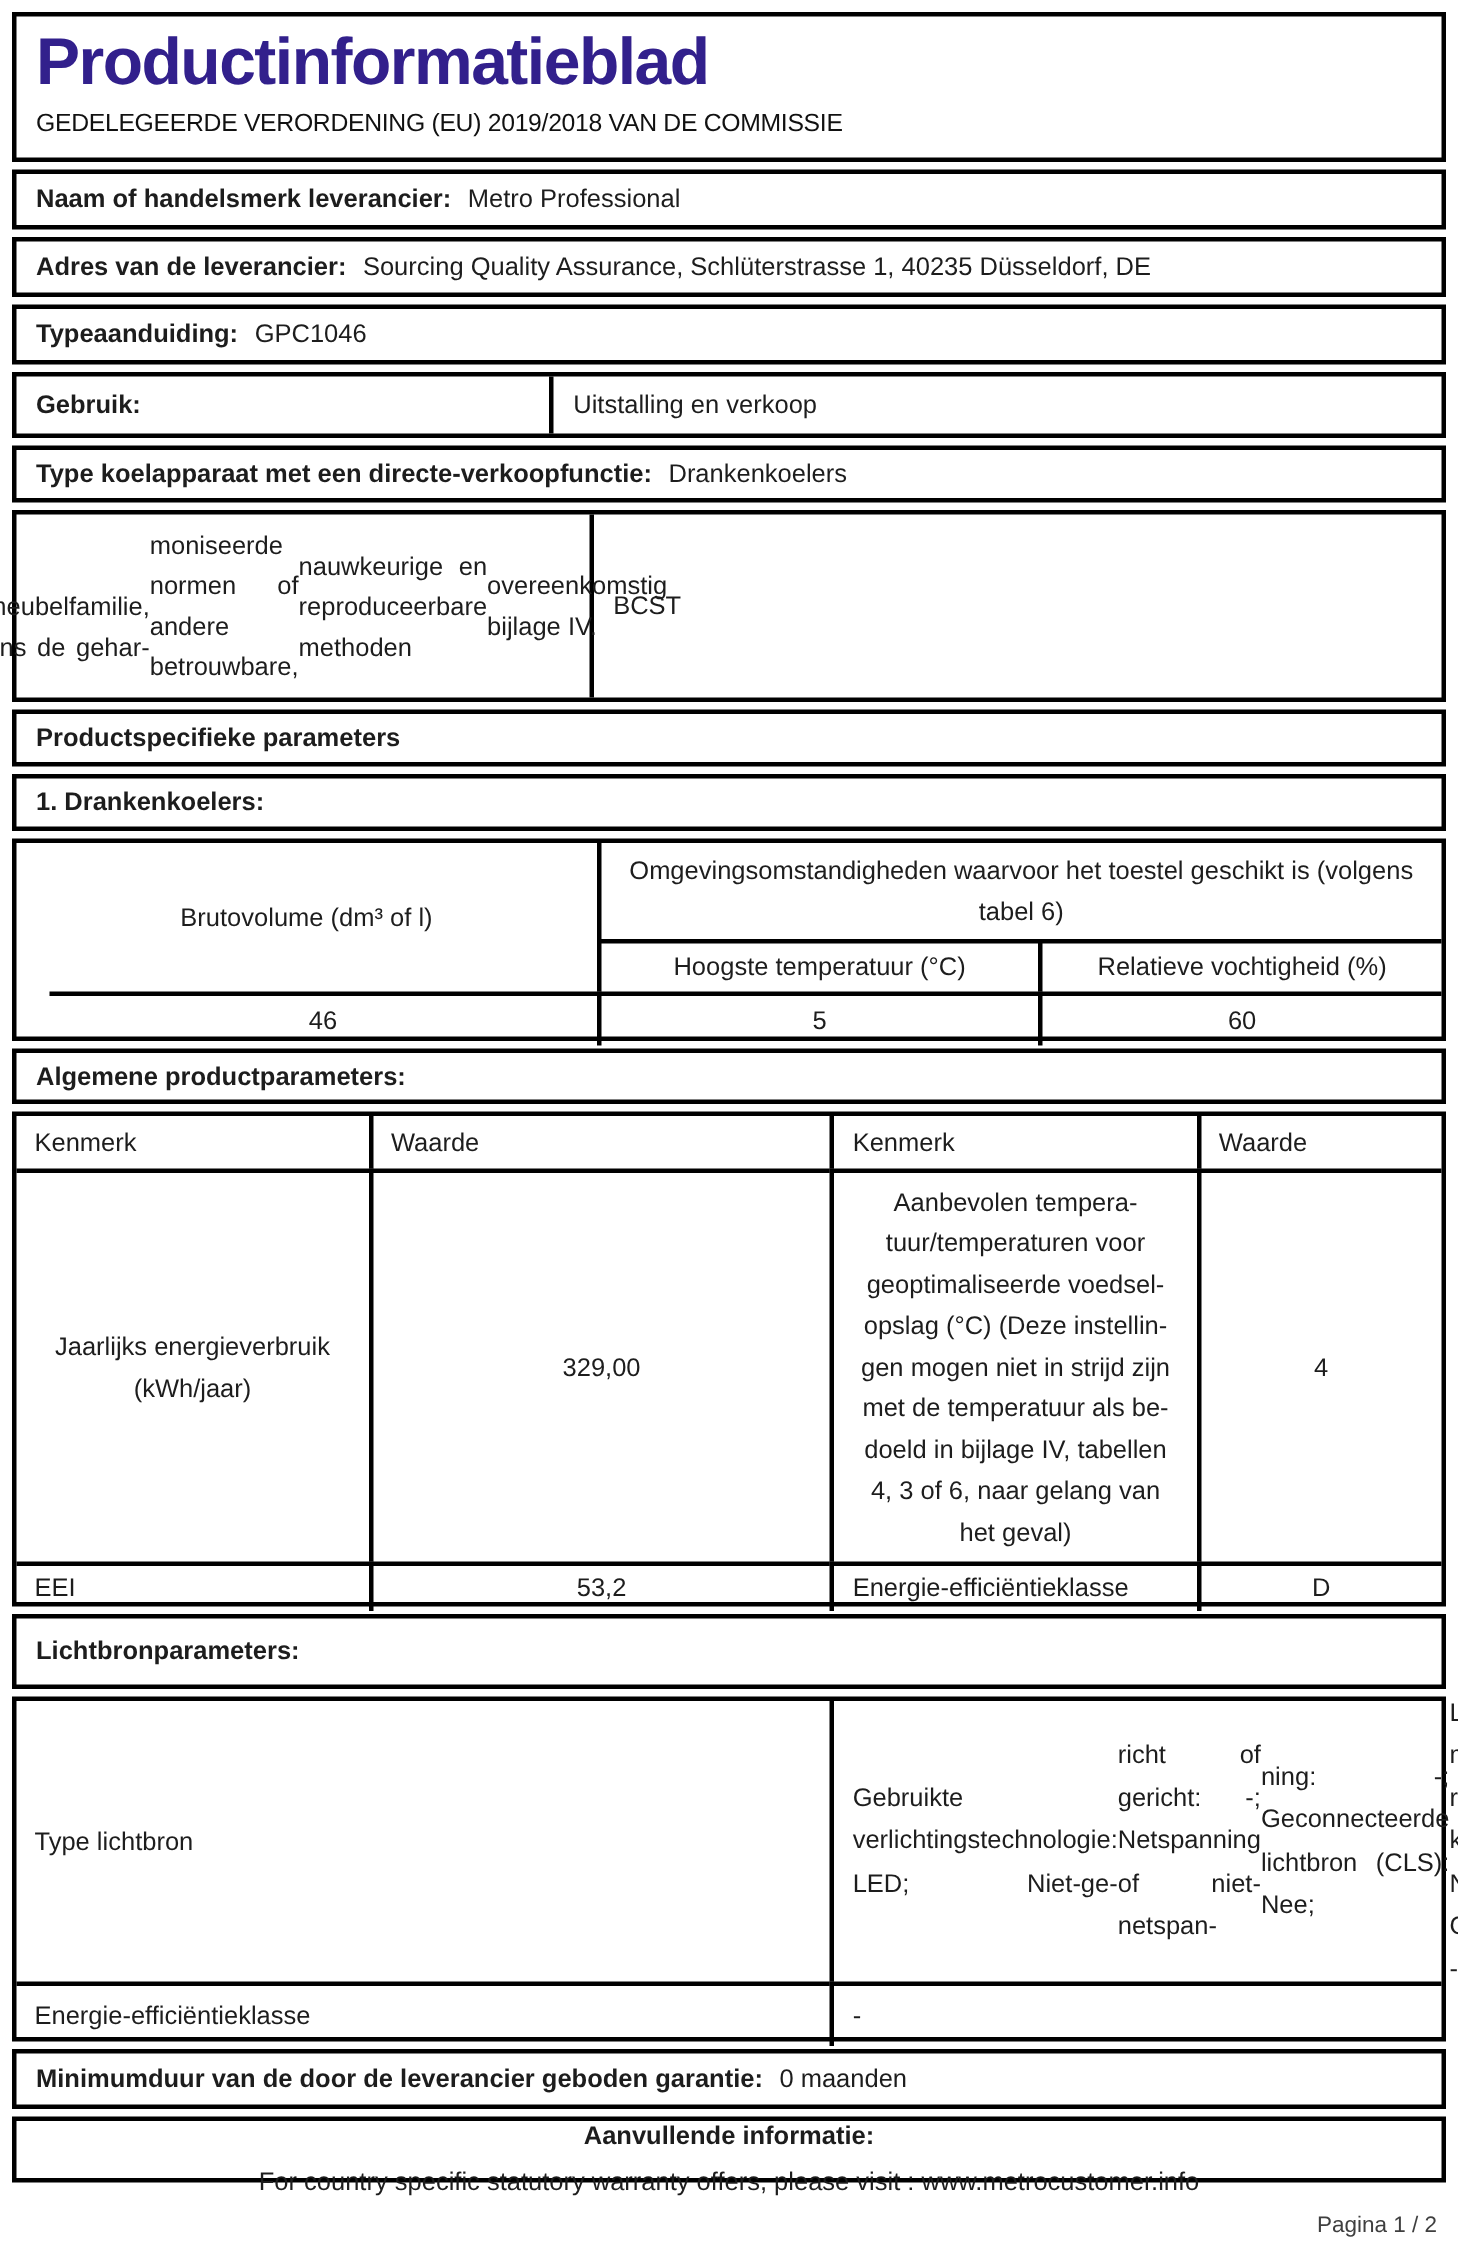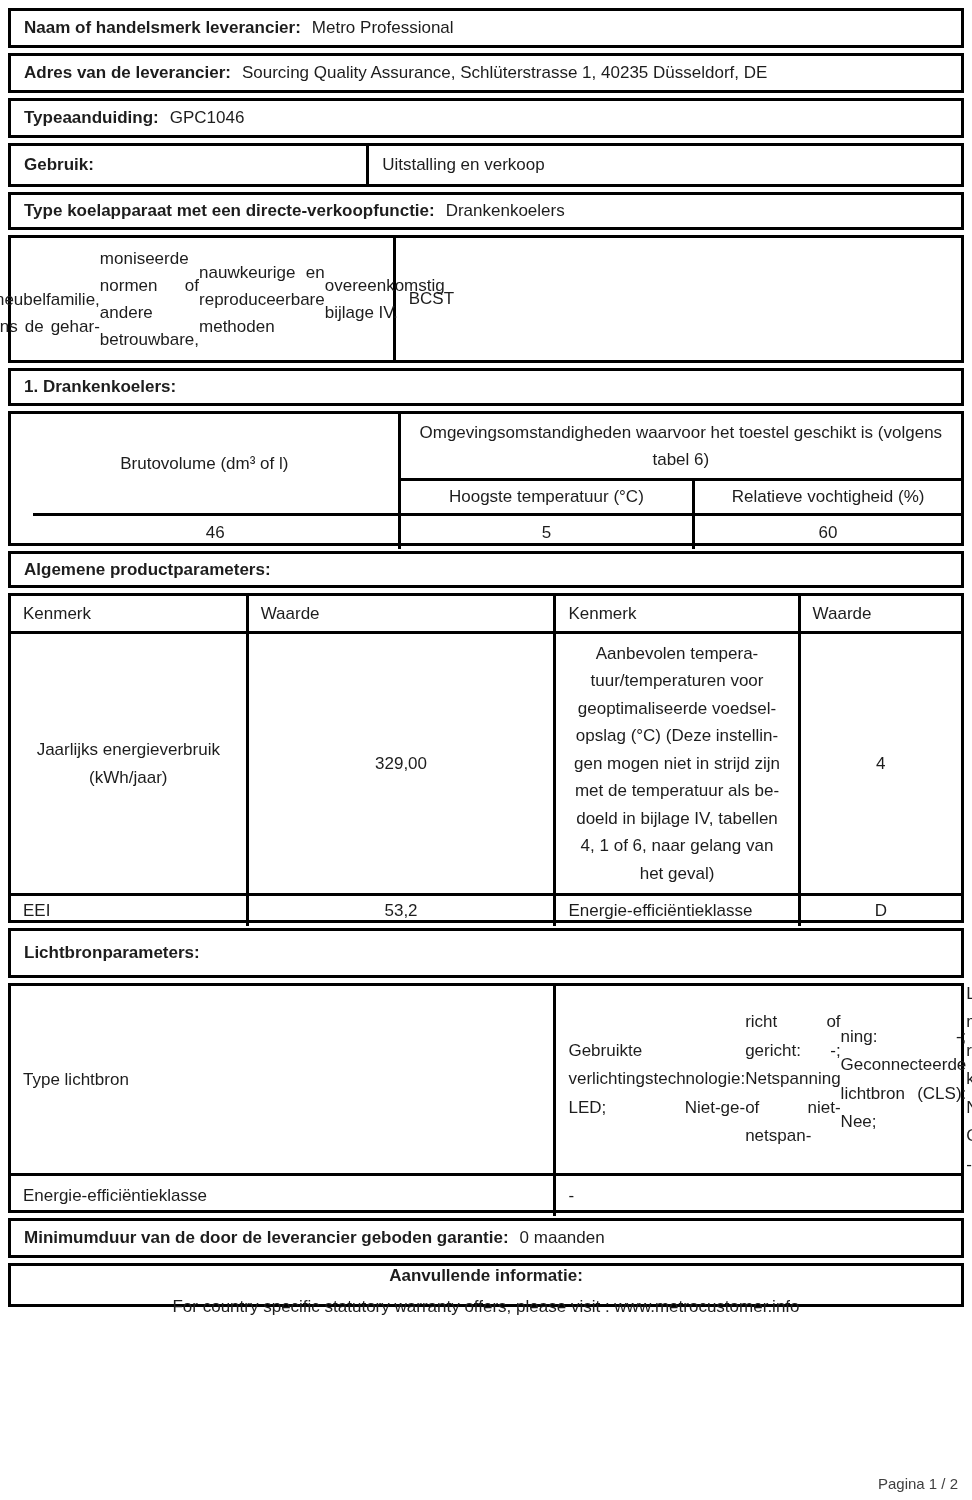--- a/index.html
+++ b/index.html
@@ -141,20 +141,24 @@
     bottom: 8px;
     font-size: 15px;
     color: #3f3f3f;
   }
 </style>
 </head>
 <body>
 
 <div class="page">
 
+  <section class="box title-block">
+    <h1 class="title">Productinformatieblad</h1>
+    <div class="subtitle">GEDELEGEERDE VERORDENING (EU) 2019/2018 VAN DE COMMISSIE</div>
+  </section>
 
   <section class="box kv-row">
     <span class="lbl">Naam of handelsmerk leverancier:</span>
     <span class="val">Metro Professional</span>
   </section>
 
   <section class="box kv-row">
     <span class="lbl">Adres van de leverancier:</span>
     <span class="val">Sourcing Quality Assurance, Schlüterstrasse 1, 40235 Düsseldorf, DE</span>
   </section>
@@ -177,20 +181,21 @@
   <section class="box split-row code-row">
     <div class="cell cell-l jlines">
         <div class="jline">Code koelmeubelfamilie, volgens de gehar-</div>
         <div class="jline">moniseerde normen of andere betrouwbare,</div>
         <div class="jline">nauwkeurige en reproduceerbare methoden</div>
         <div class="jline">overeenkomstig bijlage IV.</div>
       </div>
     <div class="cell cell-r">BCST</div>
   </section>
 
+  <section class="box section-header">Productspecifieke parameters</section>
 
   <section class="box section-header">1. Drankenkoelers:</section>
 
   <section class="box vol-table">
     <div class="vt-volume">Brutovolume (dm³ of l)</div>
     <div class="vt-env">Omgevingsomstandigheden waarvoor het toestel geschikt is (volgens
 tabel 6)</div>
     <div class="vt-temp">Hoogste temperatuur (°C)</div>
     <div class="vt-hum">Relatieve vochtigheid (%)</div>
     <div class="vt-v1">46</div>
@@ -212,21 +217,21 @@
       </div>
     <div class="bt bl c-center">329,00</div>
     <div class="bt bl cell-block jlines lh275">
         <div class="jline">Aanbevolen tempera-</div>
         <div class="jline">tuur/temperaturen voor</div>
         <div class="jline">geoptimaliseerde voedsel-</div>
         <div class="jline">opslag (°C) (Deze instellin-</div>
         <div class="jline">gen mogen niet in strijd zijn</div>
         <div class="jline">met de temperatuur als be-</div>
         <div class="jline">doeld in bijlage IV, tabellen</div>
-        <div class="jline">4, 1 of 6, naar gelang van</div>
+        <div class="jline">4, 3 of 6, naar gelang van</div>
         <div class="jline">het geval)</div>
       </div>
     <div class="bt bl c-center">4</div>
 
     <div class="bt">EEI</div>
     <div class="bt bl c-center">53,2</div>
     <div class="bt bl">Energie-efficiëntieklasse</div>
     <div class="bt bl c-center">D</div>
   </section>
 

